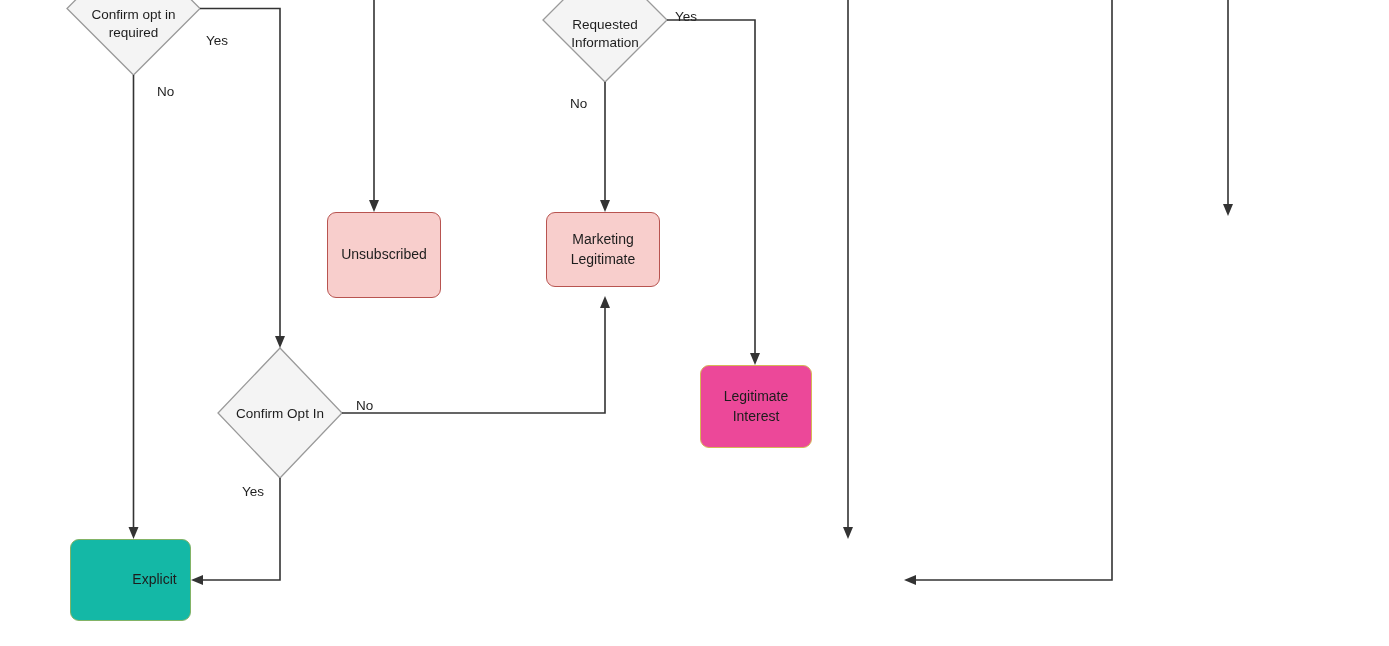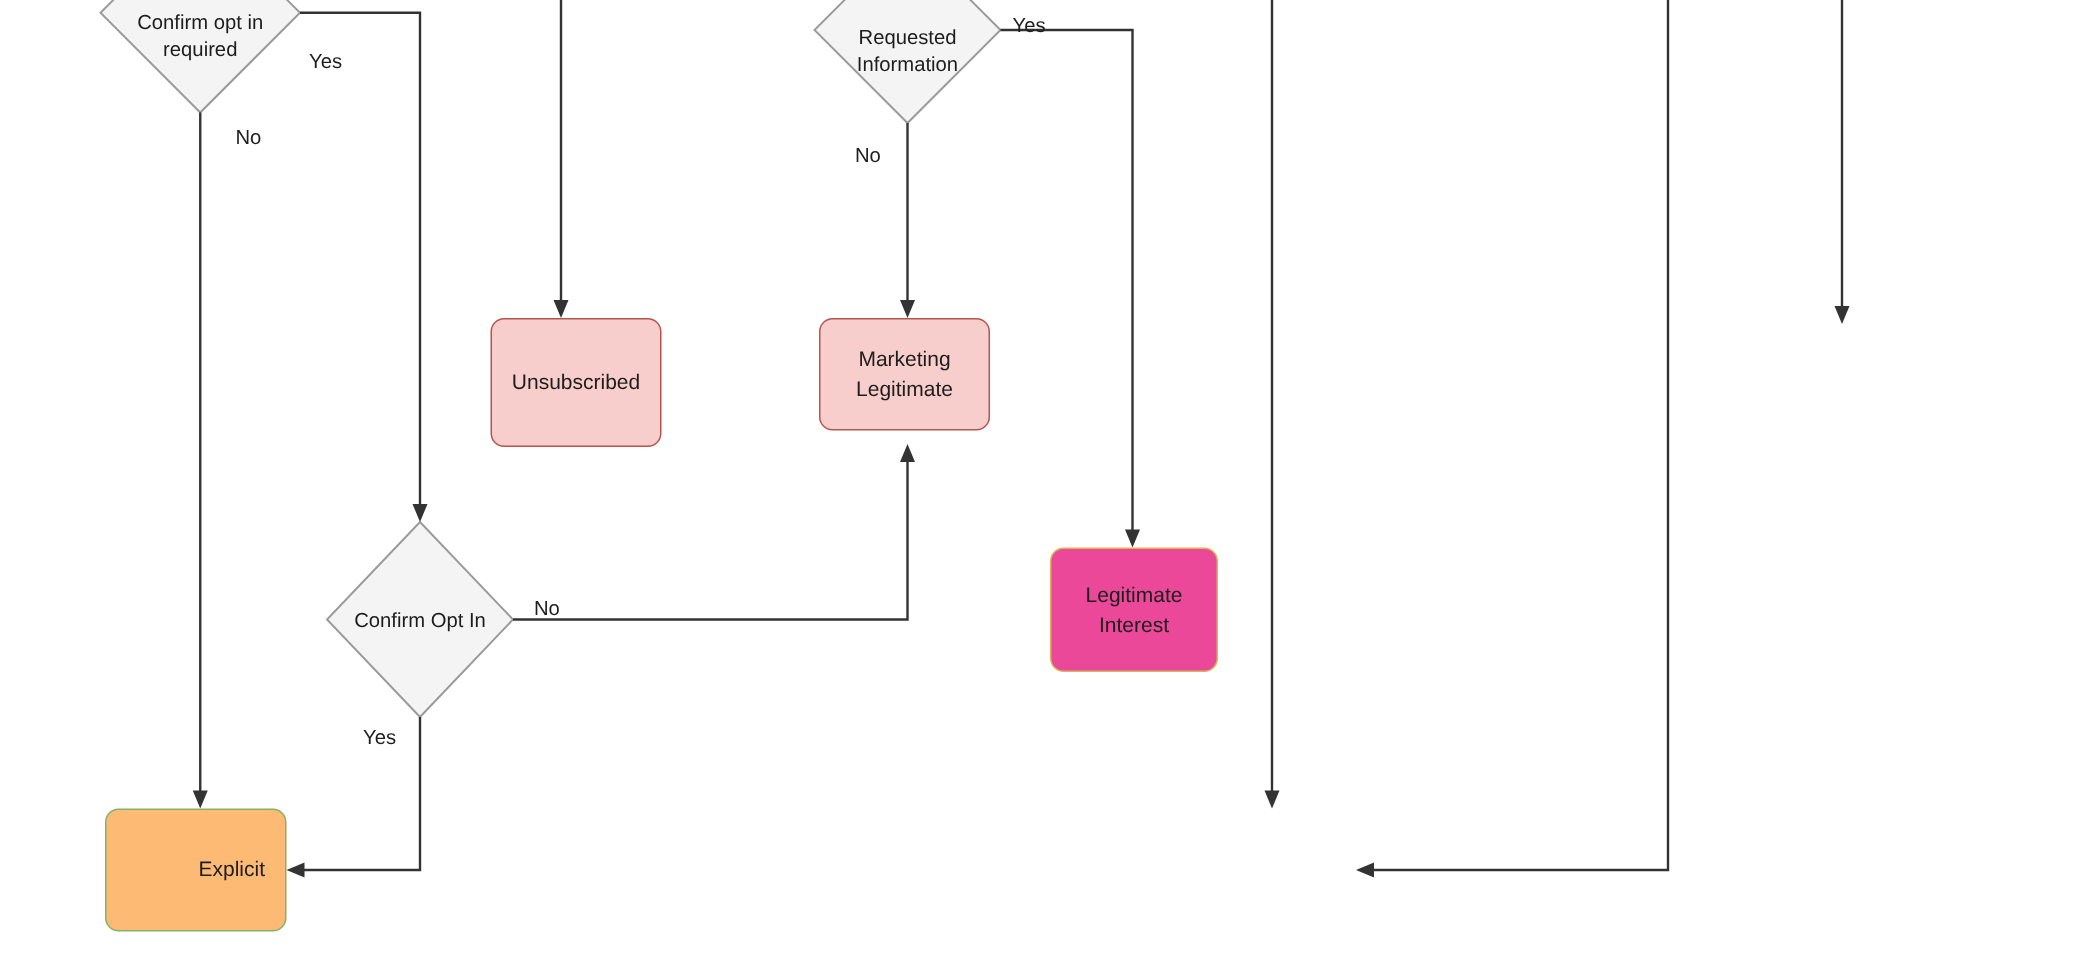--- a/index.html
+++ b/index.html
@@ -53,21 +53,21 @@
     font-size: 14px;
     line-height: 1.38;
     color: #1d1d1d;
     text-align: center;
   }
   .node-box.red {
     background: #f8cecc;
     border: 1.3px solid #b85450;
   }
   .node-box.green {
-    background: #fdba74;
+    background: #14b8a6;
     border: 1.3px solid #82b366;
     padding-left: 48px;
   }
   .node-box.yellow {
     background: #ffe6cc;
     border: 1.3px solid #d6b656;
   }
   .node-box.yellow {
     background: #ec4899;
   }

